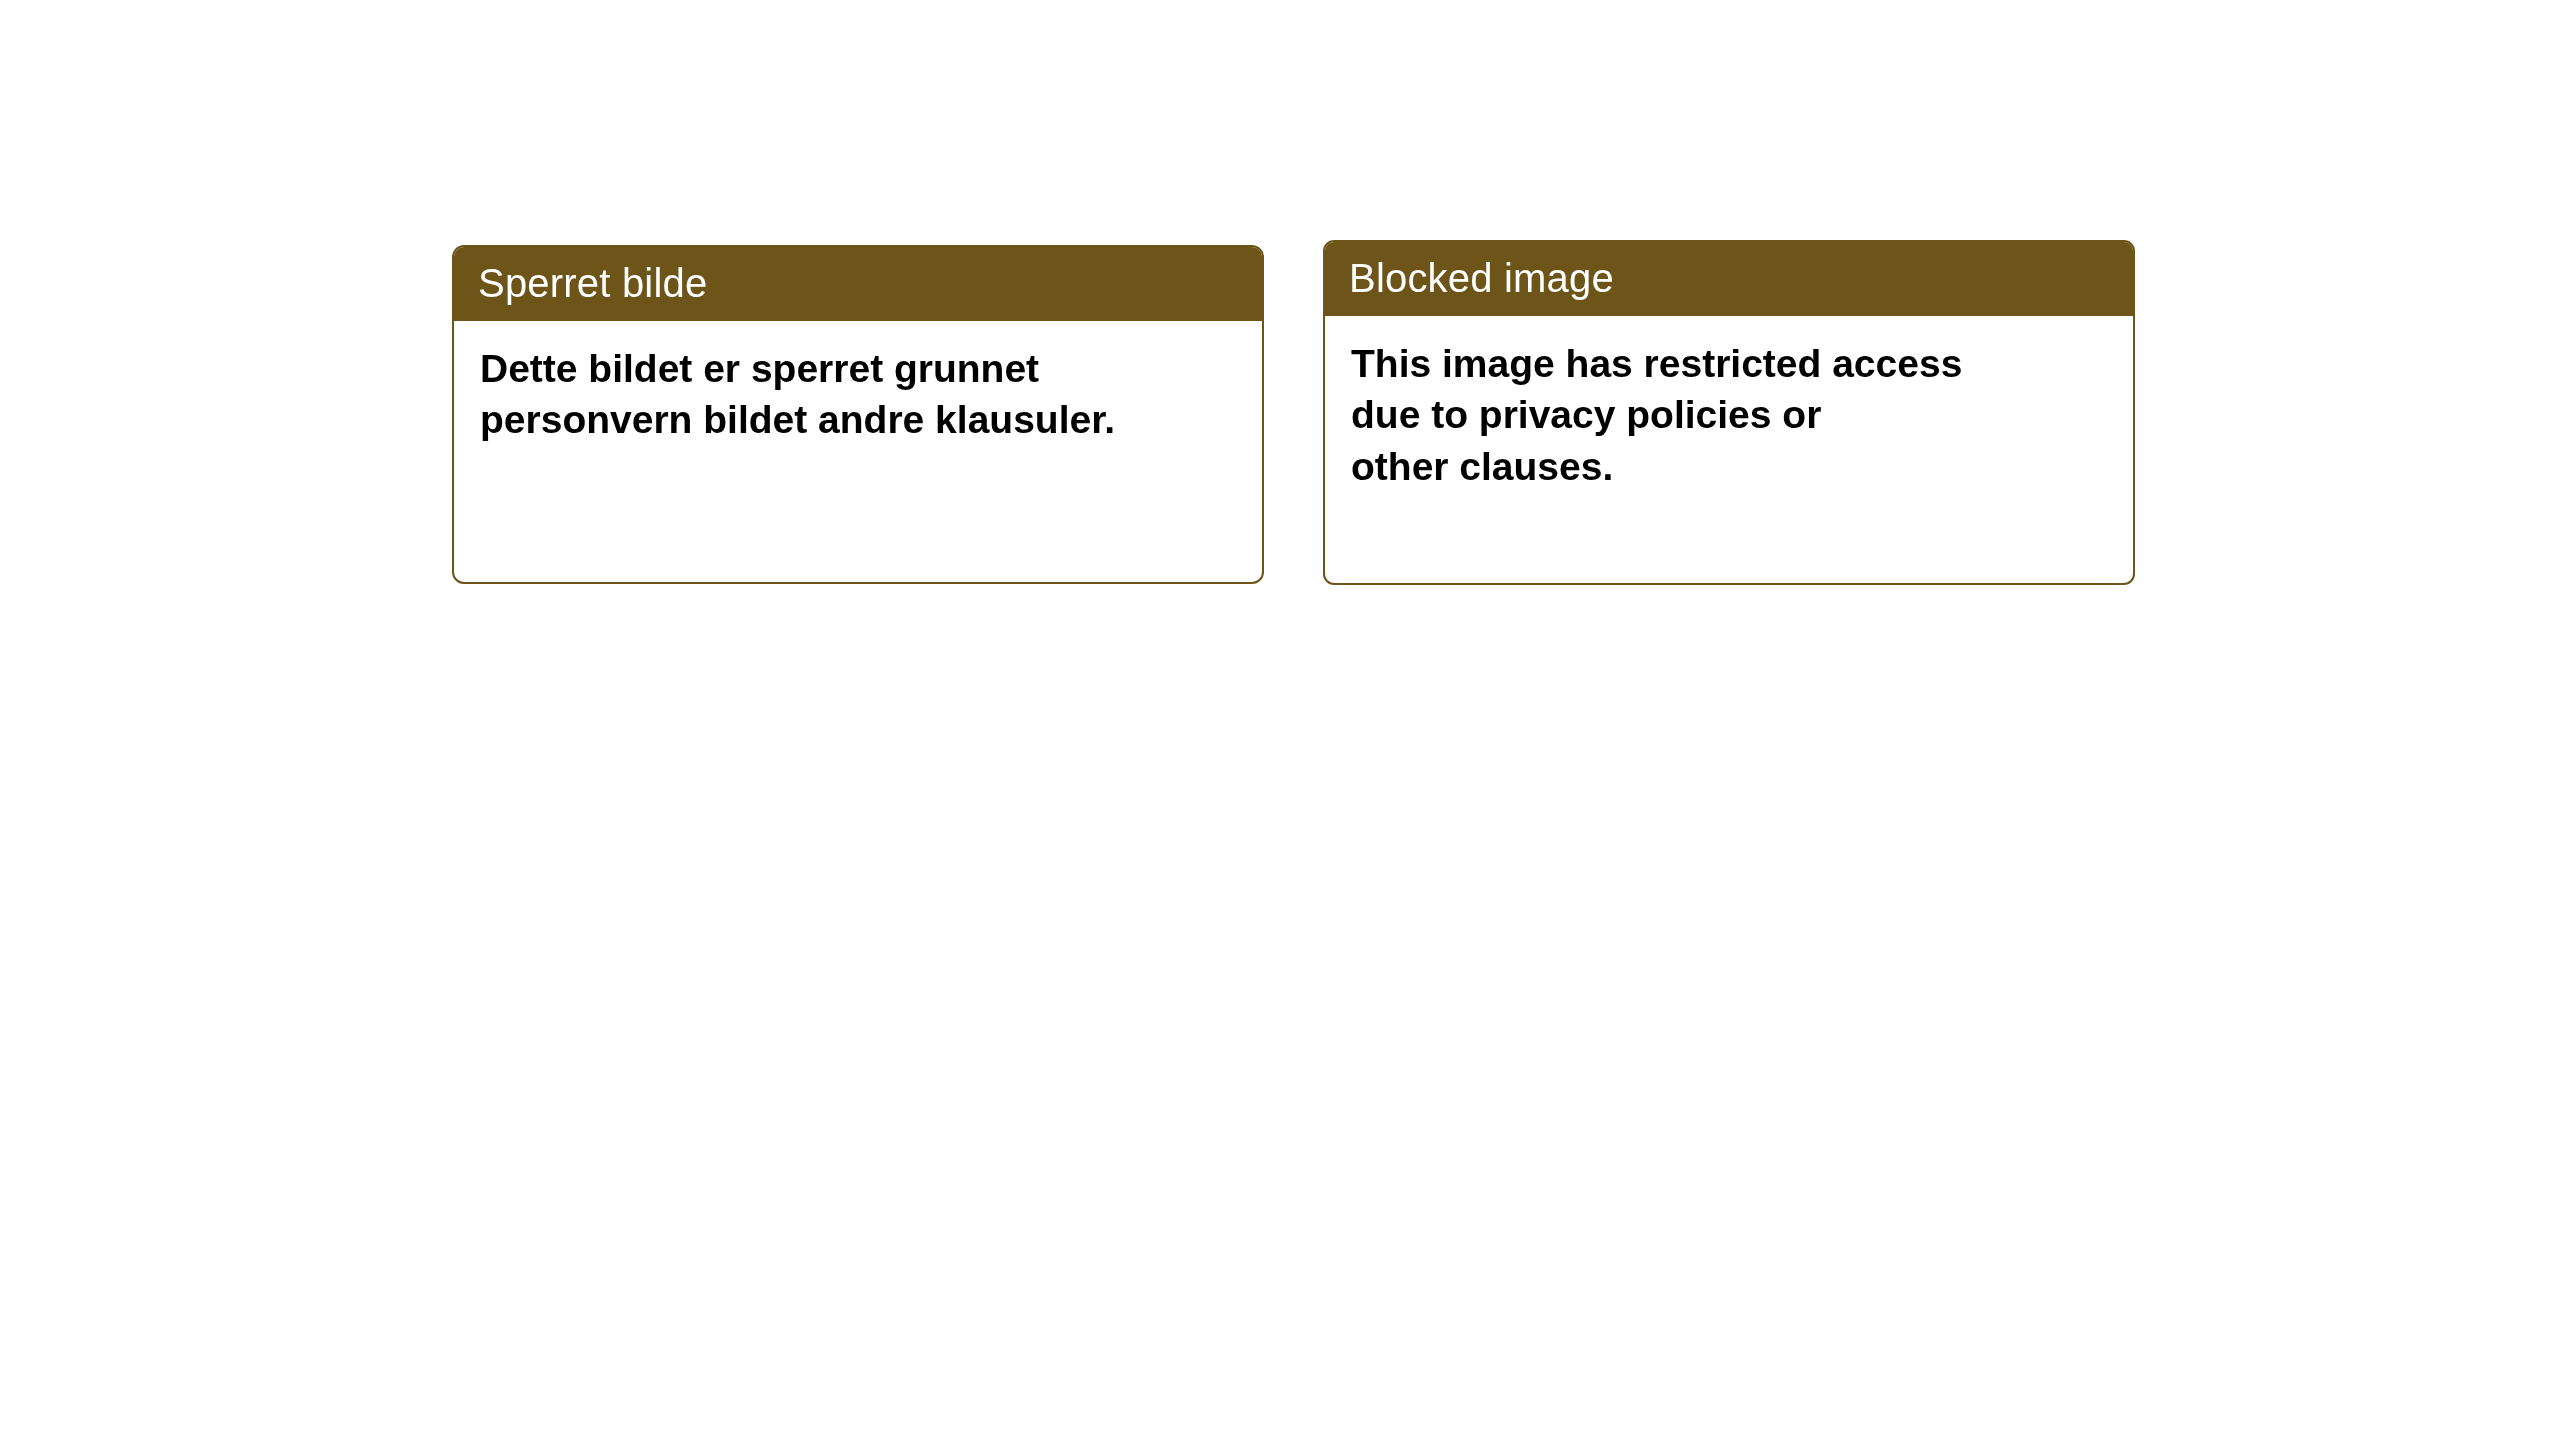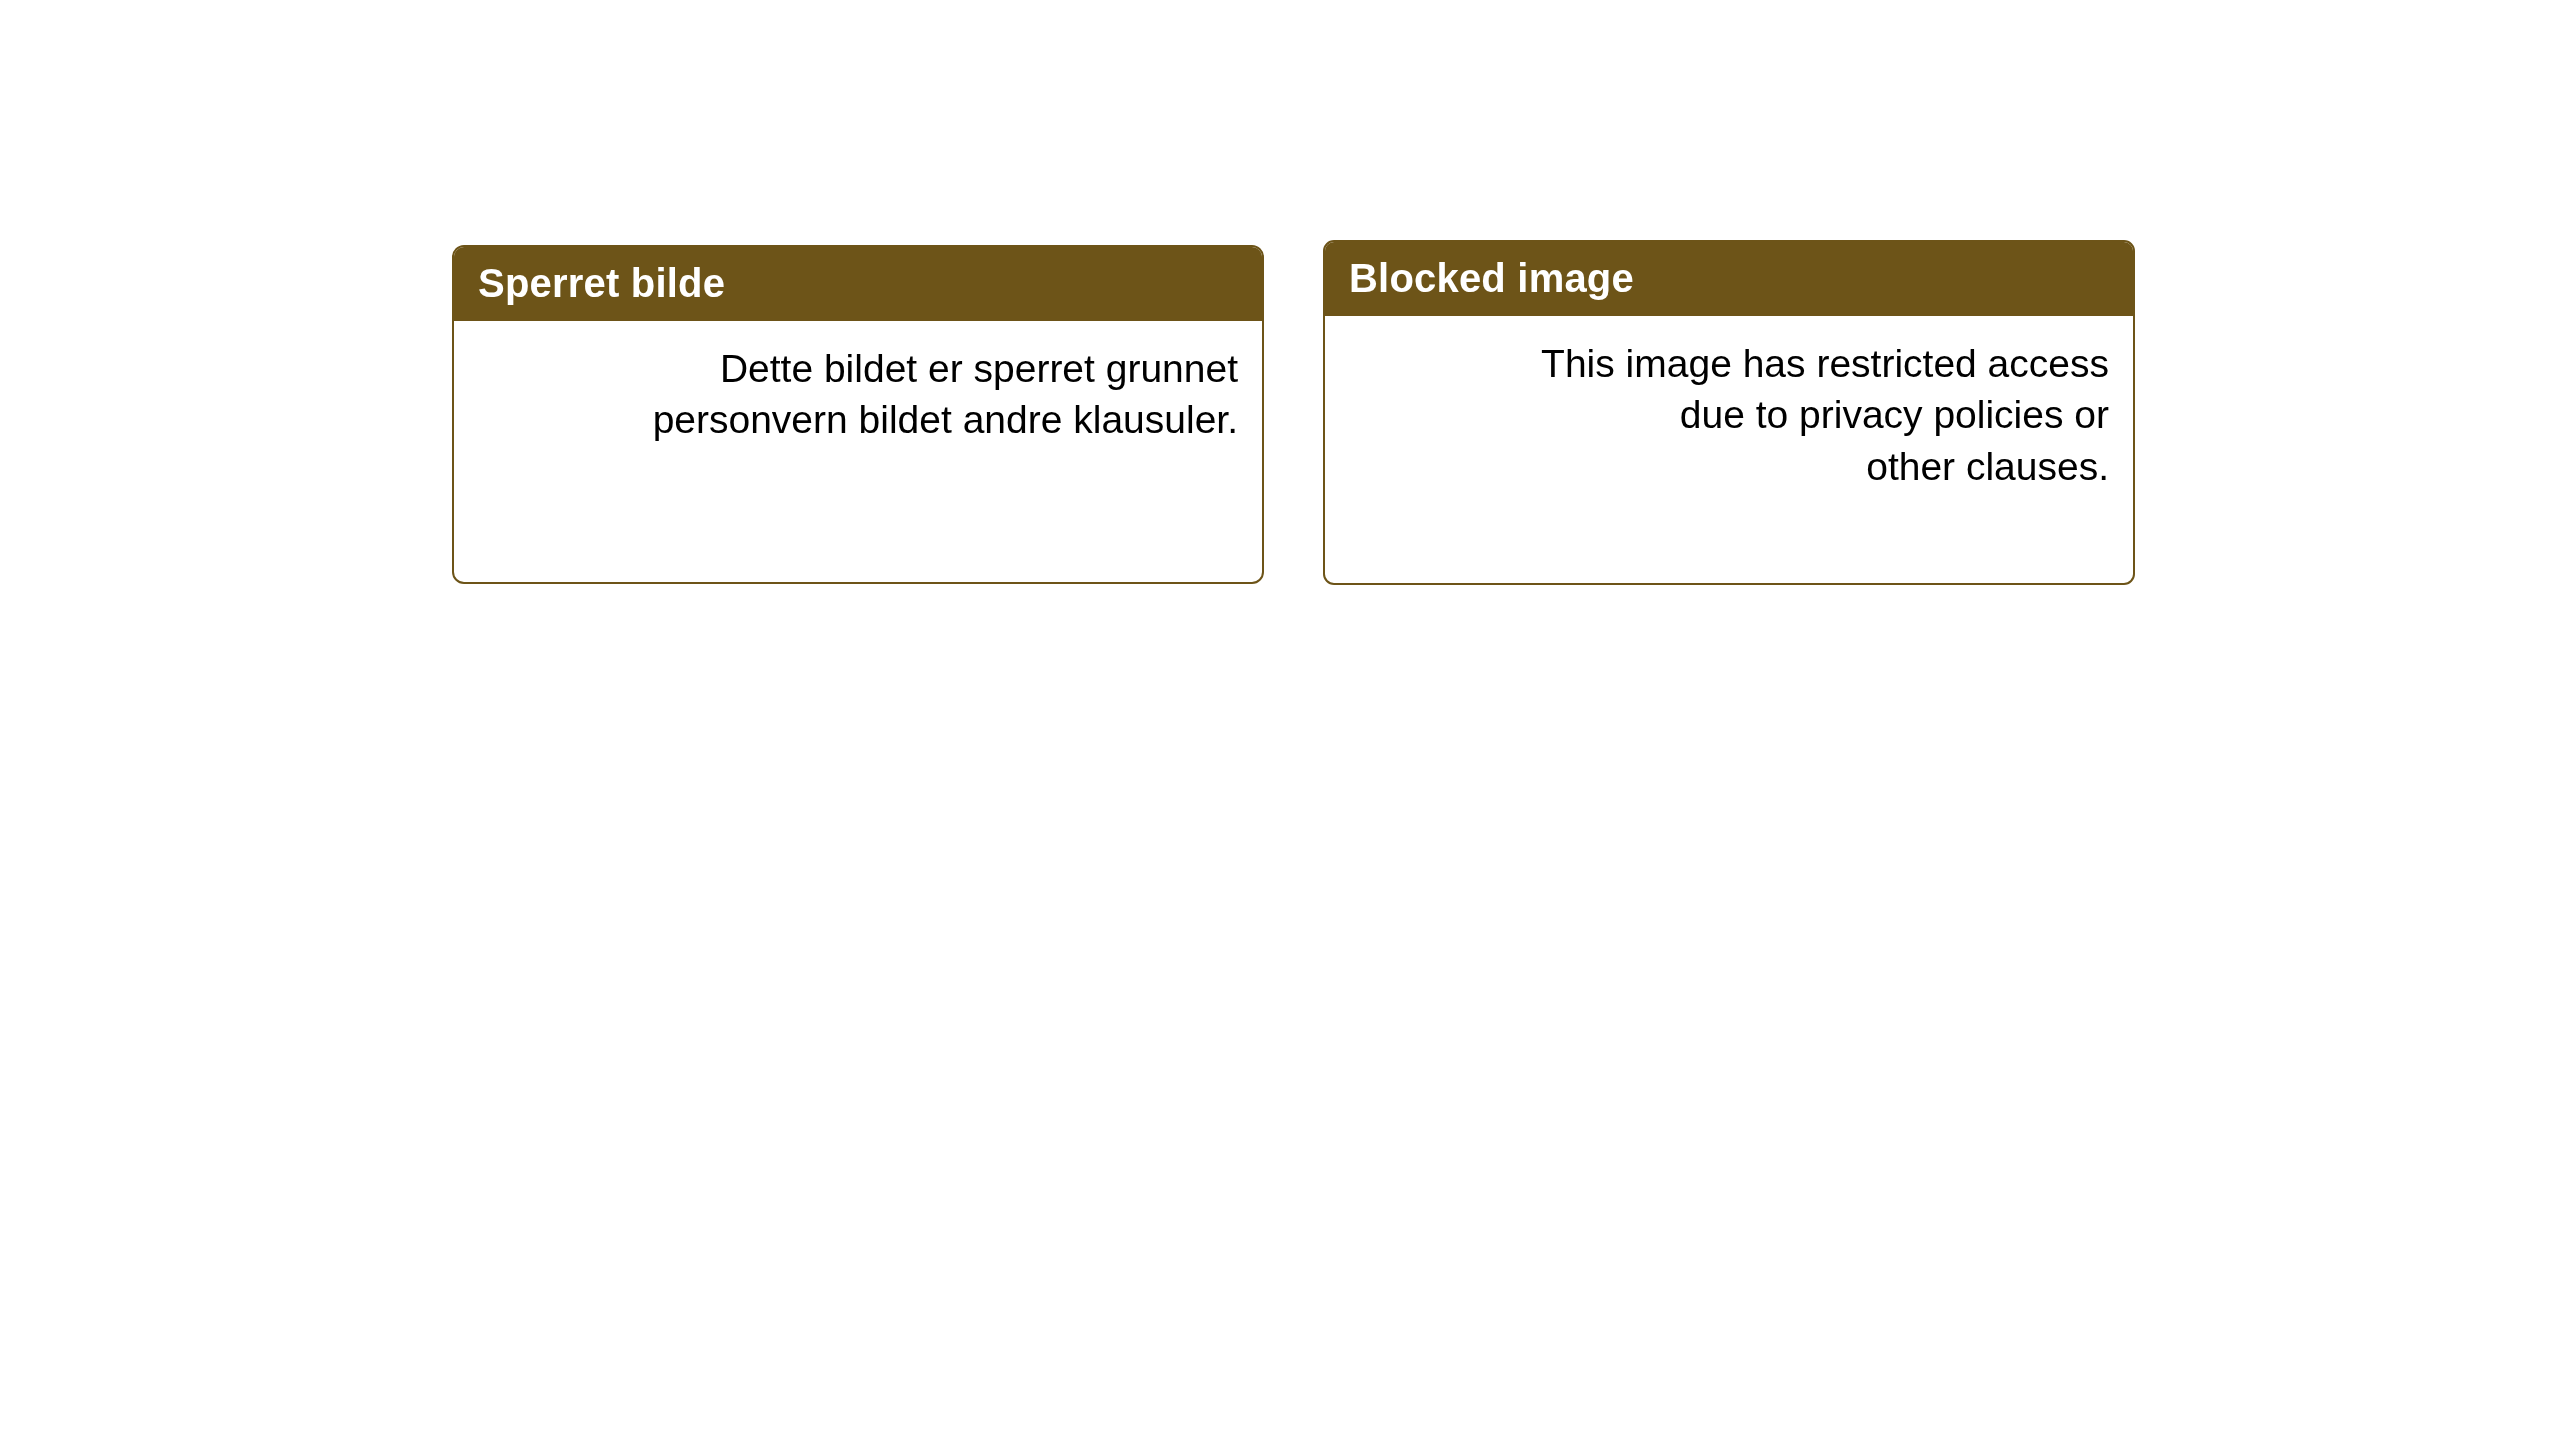--- a/index.html
+++ b/index.html
@@ -44,31 +44,30 @@
     border-radius: 11px;
   }
   .notice-header {
     background: #6d5418;
     color: #ffffff;
     font-size: 40px;
     line-height: 1.0;
     padding: 16px 24px 18px 24px;
     box-sizing: border-box;
     letter-spacing: 0.2px;
-    font-weight: 700;
+    font-weight: 400;
     white-space: nowrap;
   }
   .notice-body {
     padding: 22px 24px 24px 26px;
     box-sizing: border-box;
     color: #000000;
     font-size: 39px;
     line-height: 1.32;
-    font-weight: 400;
-    text-align: right;
+    font-weight: 700;
   }
   .notice-body .line {
     display: block;
     white-space: nowrap;
   }
 </style>
 </head>
 <body>
 
 <div class="notice-area">

